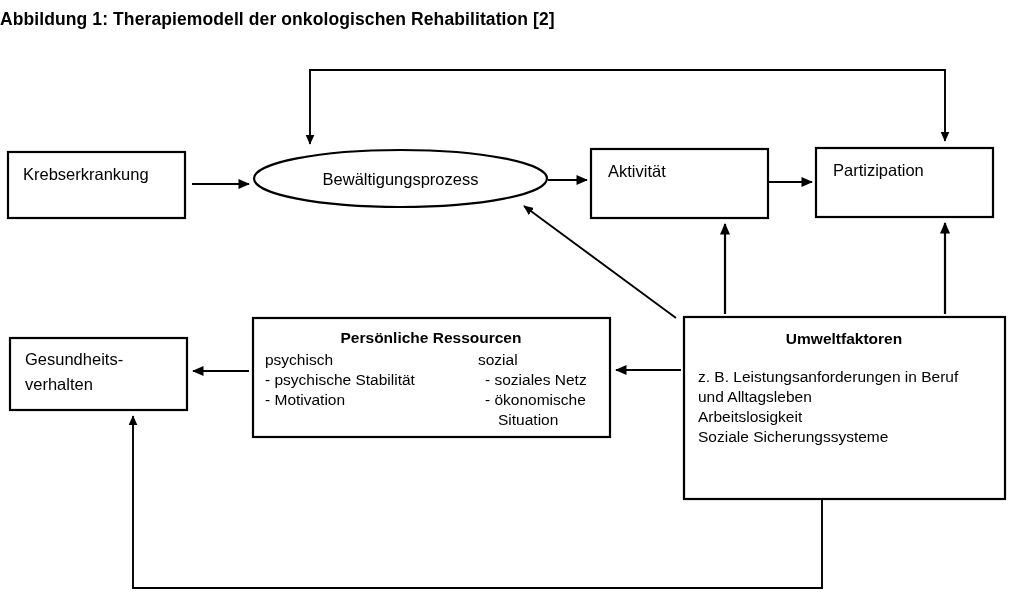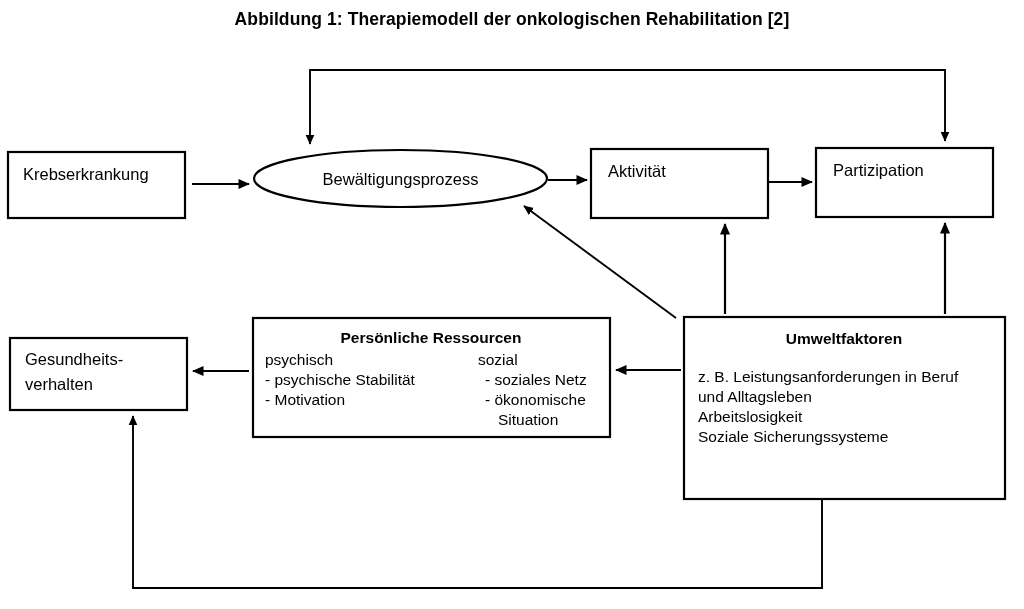--- a/index.html
+++ b/index.html
@@ -18,21 +18,21 @@
     position: relative;
     width: 1024px;
     height: 609px;
     background: #ffffff;
   }
   .fig-title {
     position: absolute;
     left: 0;
     top: 0;
     width: 1024px;
-    text-align: center;
+    text-align: left;
     font-size: 17.5px;
     font-weight: bold;
     letter-spacing: 0.1px;
     padding-top: 9px;
     box-sizing: border-box;
     font-family: "Liberation Sans", sans-serif;
   }
   svg#diagram {
     position: absolute;
     left: 0;

